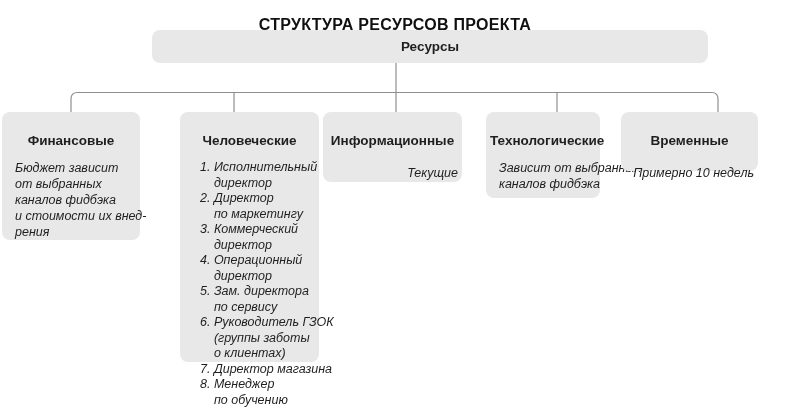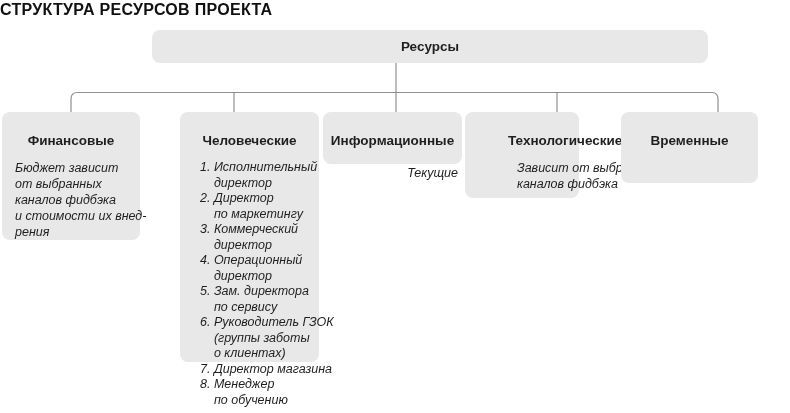--- a/index.html
+++ b/index.html
@@ -11,23 +11,23 @@
   html,body{margin:0;padding:0;background:#ffffff;}
   .stage{
     position:relative;
     width:790px;height:413px;
     background:#ffffff;
     font-family:"Liberation Sans","DejaVu Sans",sans-serif;
     color:var(--text);
     overflow:hidden;
   }
   .diagram-title{
-    position:absolute;top:1px;left:0;right:0;
+    position:absolute;top:16px;left:0;right:0;
     margin:0;
-    text-align:left;
+    text-align:center;
     font-size:16px;font-weight:bold;
     letter-spacing:0.3px;
     color:var(--title);
   }
   .root-box{
     position:absolute;
     left:152px;top:30px;width:556px;height:33px;
     background:var(--box-fill);
     border-radius:8px;
     display:flex;align-items:center;justify-content:center;
@@ -54,23 +54,23 @@
     margin:11px 13px 0;
     font-size:12.5px;line-height:16px;
     white-space:pre;
     text-align:left;
     font-style:italic;
   }
   .box-body.align-center{text-align:right;margin-left:4px;margin-right:4px;margin-top:16px;}
   .b1{left:2px;  width:138px;height:128px;}
   .b2{left:180px;width:139px;height:250px;}
   .b2 .box-body{line-height:15.5px;margin-left:20px;}
-  .b3{left:323px;width:139px;height:52px;}
-  .b4{left:465px;width:114px;height:86px;padding-left:39px;}
-  .b5{left:621px;width:137px;height:71px;}
+  .b3{left:323px;width:139px;height:70px;}
+  .b4{left:486px;width:114px;height:86px;}
+  .b5{left:621px;width:137px;height:59px;}
 </style>
 </head>
 <body>
 
 <div class="stage">
 
   <h1 class="diagram-title">СТРУКТУРА РЕСУРСОВ ПРОЕКТА</h1>
 
   <div class="root-box">
     <span>Ресурсы</span>
@@ -118,15 +118,16 @@
   </section>
 
   <section class="box b4">
     <h2 class="box-title">Технологические</h2>
     <div class="box-body">Зависит от выбранных
 каналов фидбэка</div>
   </section>
 
   <section class="box b5">
     <h2 class="box-title">Временные</h2>
+    <div class="box-body align-center">Примерно 10 недель</div>
   </section>
 
 </div>
 
 </body></html>

